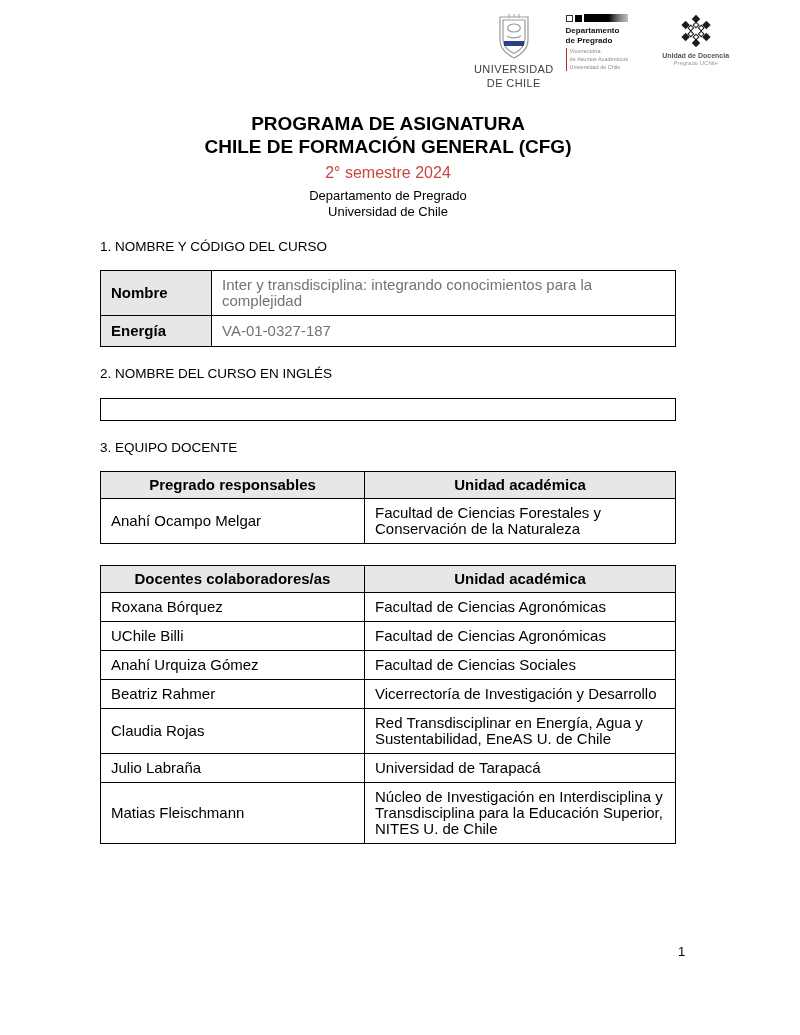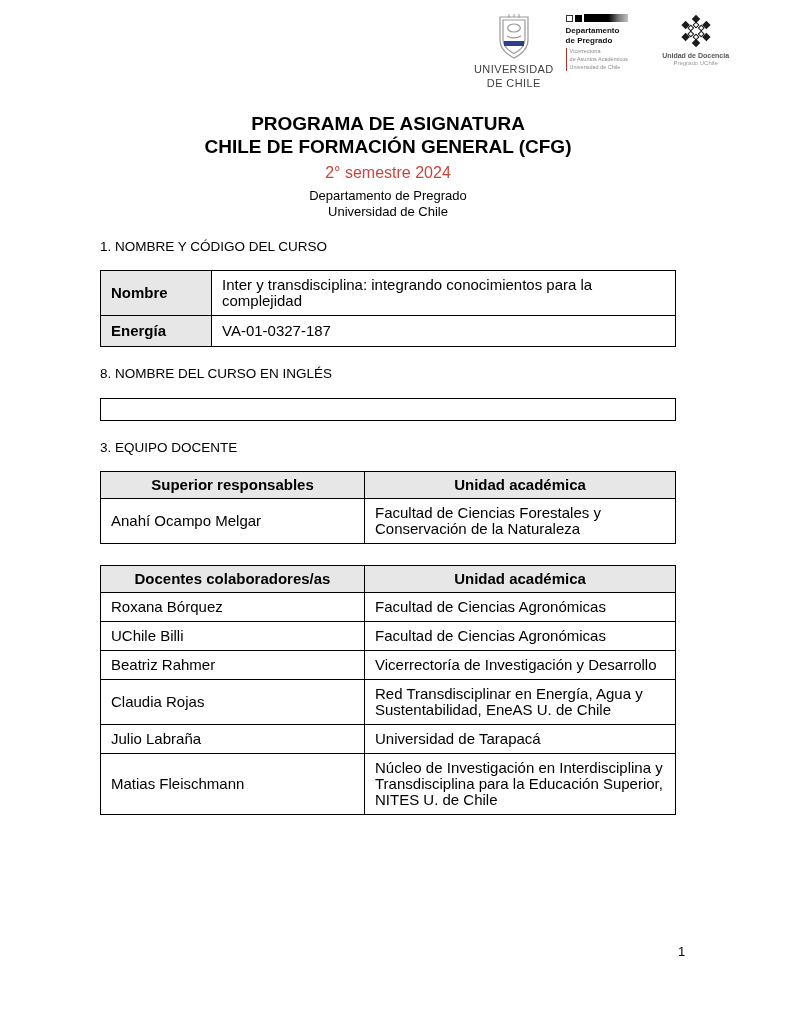--- a/index.html
+++ b/index.html
@@ -29,21 +29,21 @@
   .title1{font-size:19px;font-weight:bold;text-align:center;line-height:23px;}
   .semester{font-size:16px;font-weight:normal;text-align:center;color:var(--accent-red);margin-top:5px;line-height:19px;}
   .subtitle{font-size:13px;text-align:center;line-height:16px;}
   .subtitle.first{margin-top:6px;}
   .section-heading{font-size:13.5px;font-weight:normal;margin-top:19px;line-height:16px;}
 
   .tbl{width:100%;border-collapse:collapse;font-size:15px;line-height:16px;margin-top:15px;table-layout:fixed;padding-left:36px;}
   .tbl td{border:1px solid #000;padding:6px 10px;vertical-align:middle;word-wrap:break-word;}
   .hdr{background:var(--hdr-gray);font-weight:bold;}
   .c{text-align:center;}
-  .gray-val{color:#000000;}
+  .gray-val{color:#737373;}
   .course-tbl td{height:18px;}
   .course-tbl td:first-child{width:90px;}
   .eq-tbl td:first-child{width:243px;}
   .eq-tbl .hdr{padding-top:5px;padding-bottom:5px;}
   .colab-tbl{margin-top:21px;}
   .ayud-tbl{margin-top:10px;}
   .ayud-tbl td{height:17px;}
   .empty-box{margin-top:16px;height:23px;border:1px solid #000;box-sizing:border-box;}
 
   .page-number{position:absolute;left:678px;top:944px;font-size:13px;}
@@ -130,29 +130,29 @@
         <td class="hdr">Nombre</td>
         <td class="gray-val">Inter y transdisciplina: integrando conocimientos para la complejidad</td>
       </tr>
       <tr>
         <td class="hdr">Energía</td>
         <td class="gray-val">VA-01-0327-187</td>
       </tr>
     </tbody>
       </table>
 
-    <div class="section-heading">8. NOMBRE DEL CURSO EN INGLÉS</div>
+    <div class="section-heading">2. NOMBRE DEL CURSO EN INGLÉS</div>
     <div class="empty-box"></div>
 
     <div class="section-heading">3. EQUIPO DOCENTE</div>
 
     <table class="tbl eq-tbl">
       <tbody>
           <tr>
-        <td class="hdr c">Superior responsables</td>
+        <td class="hdr c">Pregrado responsables</td>
         <td class="hdr c">Unidad académica</td>
       </tr>
       <tr>
         <td>Anahí Ocampo Melgar</td>
         <td>Facultad de Ciencias Forestales y Conservación de la Naturaleza</td>
       </tr>
     </tbody>
       </table>
 
     <table class="tbl eq-tbl colab-tbl">
@@ -163,20 +163,24 @@
       </tr>
       <tr>
         <td>Roxana Bórquez</td>
         <td>Facultad de Ciencias Agronómicas</td>
       </tr>
       <tr>
         <td>UChile Billi</td>
         <td>Facultad de Ciencias Agronómicas</td>
       </tr>
       <tr>
+        <td>Anahí Urquiza Gómez</td>
+        <td>Facultad de Ciencias Sociales</td>
+      </tr>
+      <tr>
         <td>Beatriz Rahmer</td>
         <td>Vicerrectoría de Investigación y Desarrollo</td>
       </tr>
       <tr>
         <td>Claudia Rojas</td>
         <td>Red Transdisciplinar en Energía, Agua y Sustentabilidad, EneAS U. de Chile</td>
       </tr>
       <tr>
         <td>Julio Labraña</td>
         <td>Universidad de Tarapacá</td>

